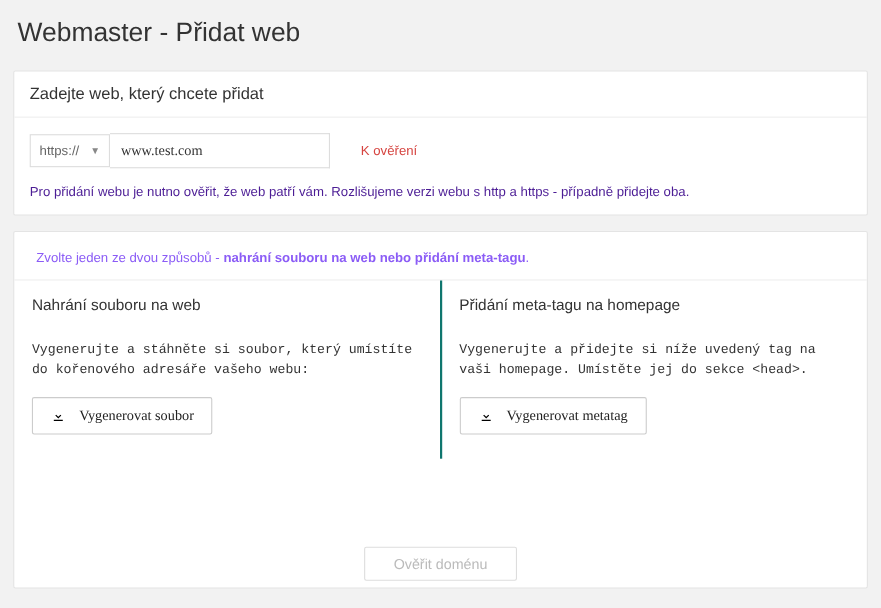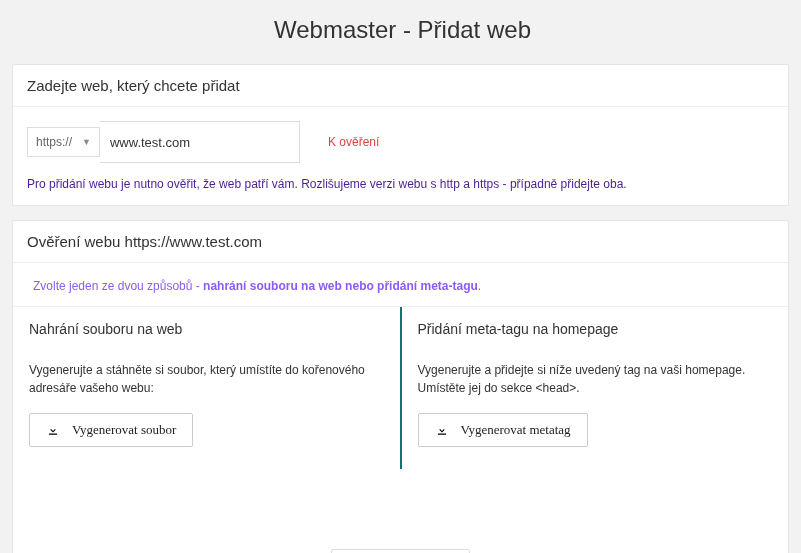--- a/index.html
+++ b/index.html
@@ -9,21 +9,20 @@
     color: #333;
     font-size: 13px;
     padding: 12px;
     width: 801px;
   }
   .page-title {
     font-size: 24px;
     font-weight: 400;
     color: #333;
     margin: 4px 0 20px 4px;
-    text-align: center;
   }
   .panel {
     background: #fff;
     border: 1px solid #e4e4e4;
     border-radius: 2px;
     margin-bottom: 14px;
   }
   .panel-header {
     font-size: 15px;
     font-weight: 400;
@@ -57,22 +56,23 @@
     font-size: 9px;
     color: #888;
   }
   .url-input {
     border: 1px solid #ddd;
     border-left: none;
     padding: 6px 10px;
     font-size: 13px;
     color: #333;
     width: 200px;
-    height: 42px;
+    height: 32px;
     outline: none;
+    font-family: Liberation Serif, serif;
   }
   .status-text {
     color: #d64541;
     font-size: 12px;
     margin-left: 28px;
     font-weight: 500;
   }
   .note-text {
     font-size: 12px;
     color: #4c1d95;
@@ -98,20 +98,21 @@
     font-size: 14px;
     font-weight: 400;
     margin-bottom: 24px;
     color: #333;
   }
   .col p {
     font-size: 12px;
     color: #333;
     line-height: 1.5;
     margin-bottom: 16px;
+    font-family: Liberation Mono, monospace;
   }
   .btn {
     display: inline-flex;
     align-items: center;
     gap: 12px;
     border: 1px solid #ccc;
     background: #fff;
     padding: 8px 16px;
     font-size: 13px;
     color: #222;
@@ -150,21 +151,20 @@
         <span class="caret">▼</span>
       </div>
       <input class="url-input" type="text" value="www.test.com" style="">
       <span class="status-text">K ověření</span>
     </div>
     <div class="note-text">Pro přidání webu je nutno ověřit, že web patří vám. Rozlišujeme verzi webu s http a https - případně přidejte oba.</div>
   </div>
 </div>
 
 <div class="panel">
-  <div class="panel-header">Ověření webu https://www.test.com</div>
 
   <div class="verify-intro">
     <div>
       <span>Zvolte jeden ze dvou způsobů - </span><span class="bold">nahrání souboru na web nebo přidání meta-tagu</span><span>.</span>
     </div>
   </div>
 
   <div class="two-col">
     <div class="col">
       <h3>Nahrání souboru na web</h3>

